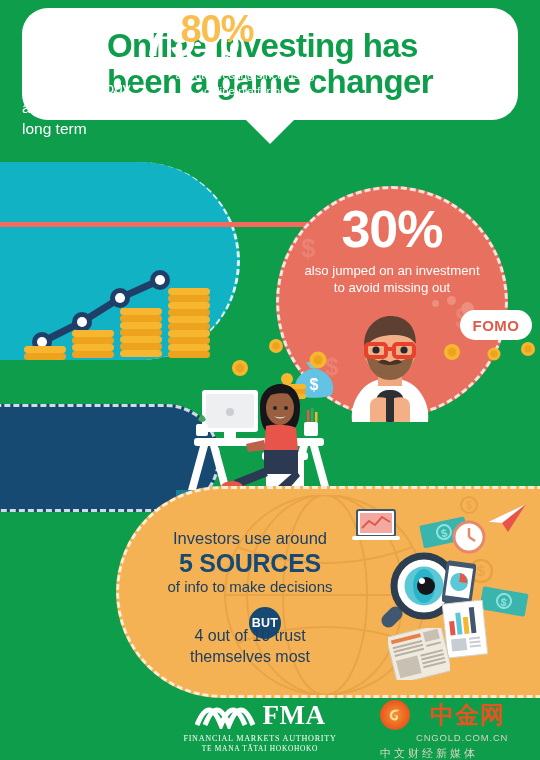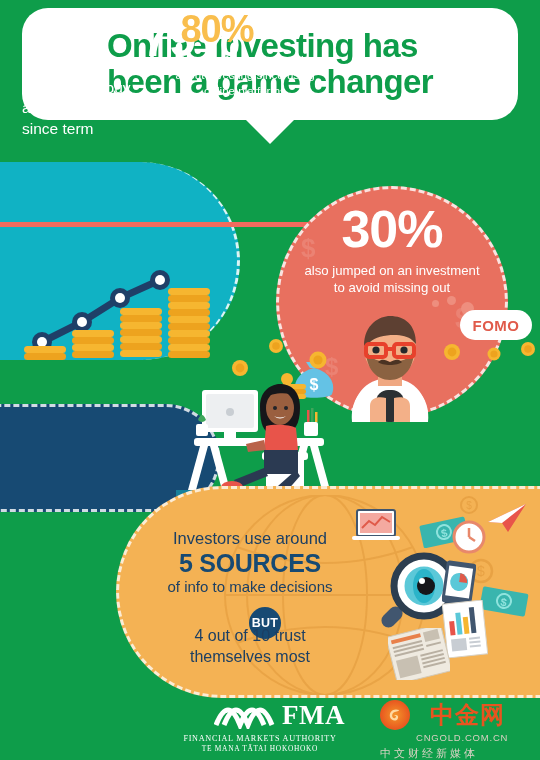--- a/index.html
+++ b/index.html
@@ -105,21 +105,21 @@
     background:#174A73;display:flex;align-items:center;justify-content:center;
     color:#ffffff;font-weight:bold;font-size:12.5px;letter-spacing:.3px;
   }
   .at-line4{
     position:absolute;left:150px;top:626px;width:200px;text-align:center;
     color:#1C3F63;font-size:16px;line-height:1.3;
   }
 
   
   .fma{position:absolute;left:175px;top:700px;width:170px;text-align:center;color:#fff;}
-  .fma-row{display:flex;align-items:center;justify-content:flex-end;gap:6px;}
+  .fma-row{display:flex;align-items:center;justify-content:center;gap:6px;}
   .fma-word{font-family:"Liberation Serif",serif;font-size:27px;font-weight:bold;letter-spacing:.5px;}
   .fma-l1{font-family:"Liberation Serif",serif;font-size:8.2px;letter-spacing:.7px;margin-top:3px;}
   .fma-l2{font-family:"Liberation Serif",serif;font-size:7.4px;letter-spacing:.7px;margin-top:1px;}
 
   .cng{position:absolute;left:380px;top:700px;width:150px;}
   .cng-top{display:flex;align-items:center;gap:20px;}
   .cng-logo{
     width:30px;height:30px;border-radius:50%;
     background:radial-gradient(circle at 50% 50%,#F4962A 0%,#E8541F 72%,#D13C12 100%);
     display:flex;align-items:center;justify-content:center;flex:none;
@@ -145,21 +145,21 @@
 
   <div class="teal-panel"></div>
   <div class="teal-inner">
     <div class="stat79">79%</div>
   </div>
   <div class="coral-rule"></div>
   <div class="coral-dot"></div>
   <div class="teal-copy">
     <div>of investors buy</div>
     <div>and hold for the</div>
-    <div>since term</div>
+    <div>long term</div>
   </div>
 
   <svg class="illus" style="left:20px;top:250px;" width="220" height="115" viewBox="0 0 220 115">
     <polyline points="22,92 62,72 100,48 140,30" fill="none" stroke="#1F3F68" stroke-width="7"></polyline>
     <circle cx="22" cy="92" r="10" fill="#1F3F68"></circle>
       <circle cx="22" cy="92" r="5" fill="#fff"></circle>
     <circle cx="62" cy="72" r="10" fill="#1F3F68"></circle>
       <circle cx="62" cy="72" r="5" fill="#fff"></circle>
     <circle cx="100" cy="48" r="10" fill="#1F3F68"></circle>
       <circle cx="100" cy="48" r="5" fill="#fff"></circle>

